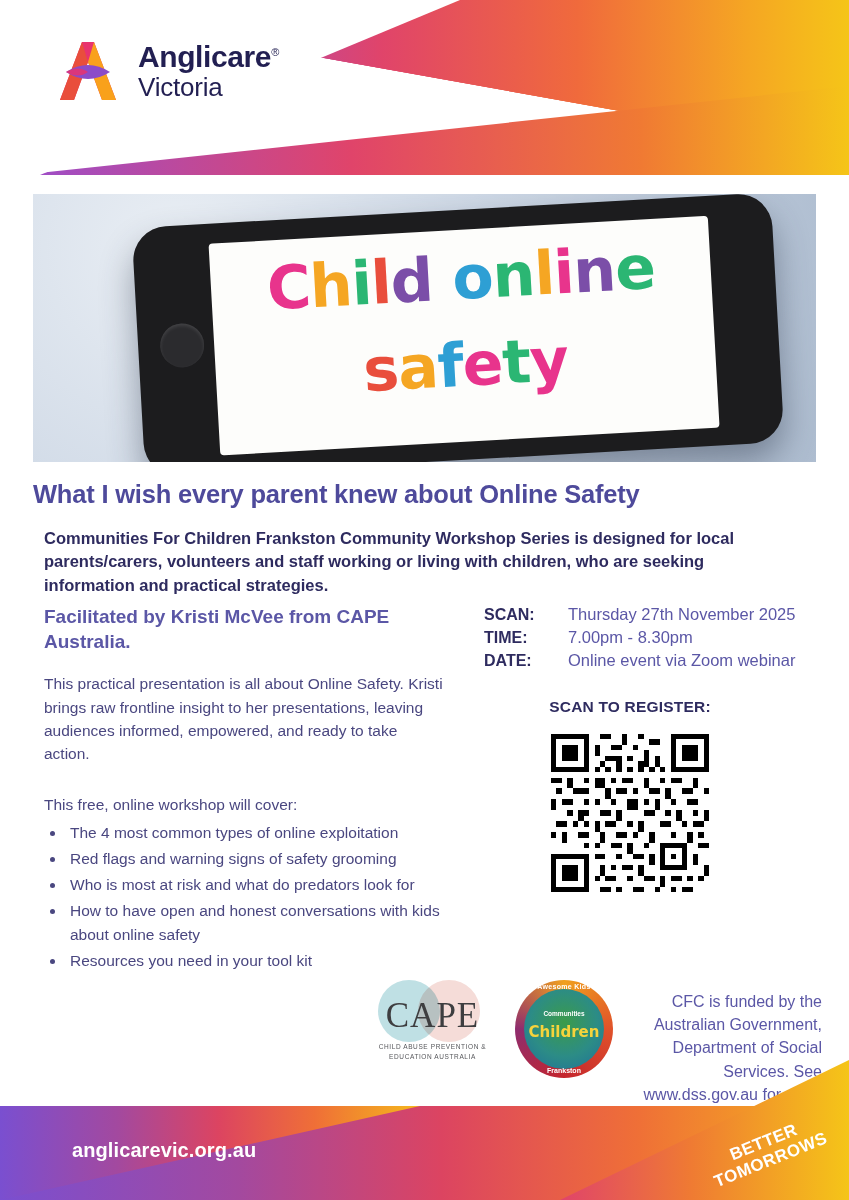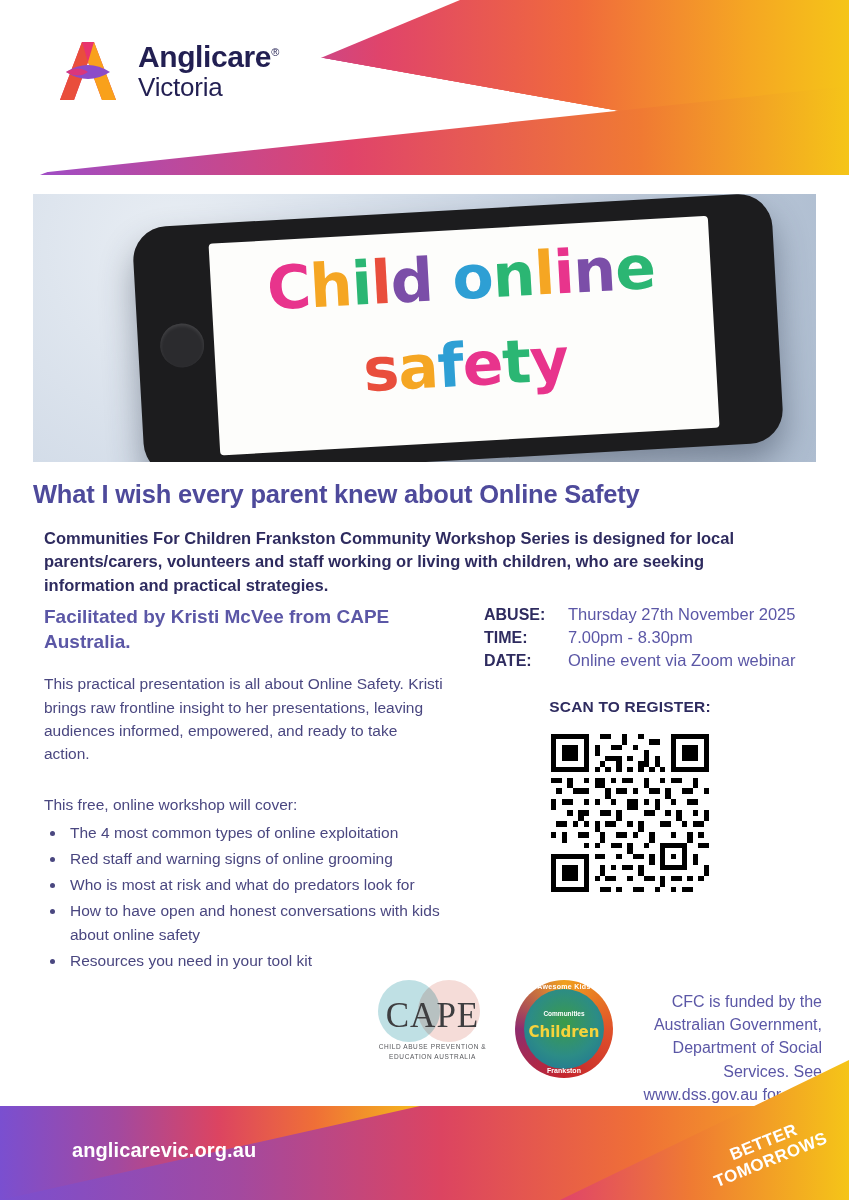--- a/index.html
+++ b/index.html
@@ -458,30 +458,30 @@
   <div class="headline">What I wish every parent knew about Online Safety</div>
 
   <div class="intro">Communities For Children Frankston Community Workshop Series is designed for local parents/carers, volunteers and staff working or living with children, who are seeking information and practical strategies.</div>
 
   <div class="col-left">
     <div class="facilitator">Facilitated by Kristi McVee from CAPE Australia.</div>
     <div class="body-text">This practical presentation is all about Online Safety.   Kristi brings raw frontline insight to her presentations, leaving audiences informed, empowered, and ready to take action.</div>
     <div class="cover-lead">This free, online workshop will cover:</div>
     <ul class="bullets">
       <li>The 4 most common types of online exploitation</li>
-      <li>Red staff and warning signs of online grooming</li>
+      <li>Red flags and warning signs of safety grooming</li>
       <li>Who is most at risk and what do predators look for</li>
       <li>How to have open and honest conversations with kids about online safety</li>
       <li>Resources you need in your tool kit</li>
     </ul>
   </div>
 
   <div class="col-right">
     <div class="detail-row">
-      <div class="detail-label">ABUSE:</div>
+      <div class="detail-label">SCAN:</div>
       <div class="detail-value">Thursday 27th November 2025</div>
     </div>
     <div class="detail-row">
       <div class="detail-label">TIME:</div>
       <div class="detail-value">7.00pm - 8.30pm</div>
     </div>
     <div class="detail-row">
       <div class="detail-label">DATE:</div>
       <div class="detail-value">Online event via Zoom webinar</div>
     </div>

